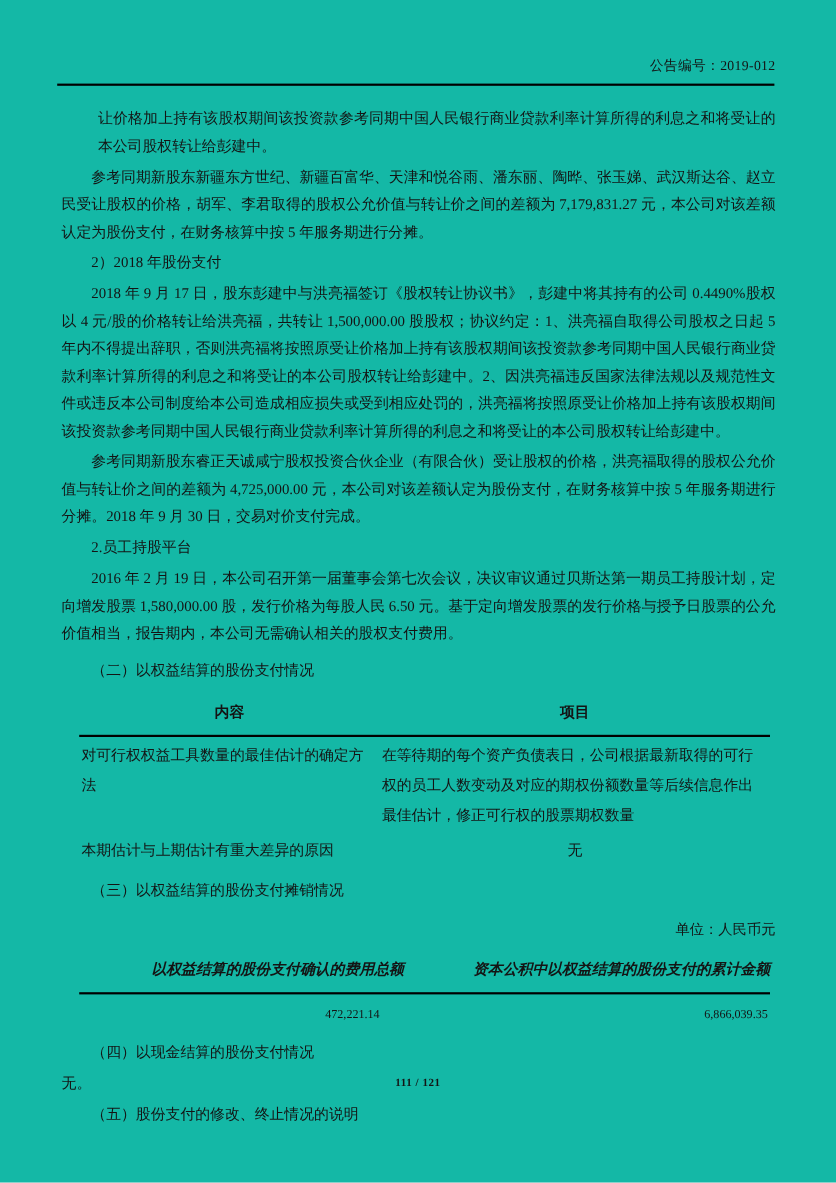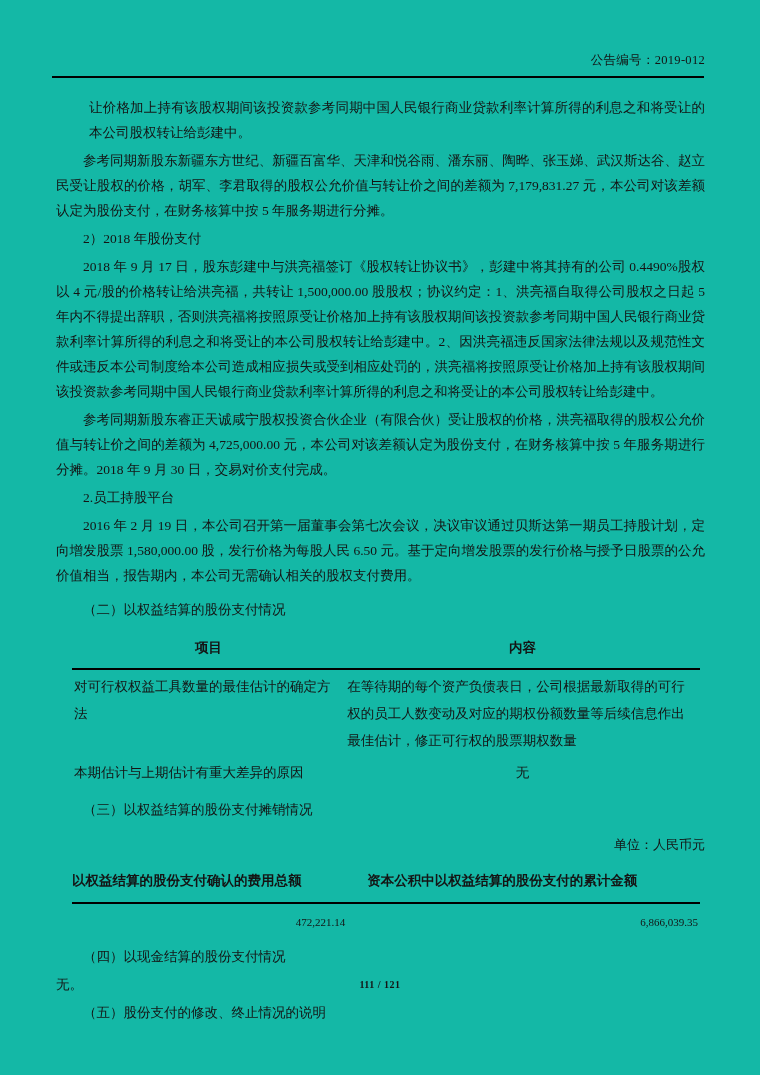--- a/index.html
+++ b/index.html
@@ -60,21 +60,21 @@
   }
 
   
   .tbl2 {
     margin:0 0 4px 16px;
     width:628px;
     font-size:13.5px;
   }
   .tbl2 .tbl-row { grid-template-columns:47% 53%; }
   .tbl2-headrow { font-weight:bold; border-bottom:2px solid #000; }
-  .tbl2-headrow .cell { text-align:left; padding:3px 0 8px; }
+  .tbl2-headrow .cell { text-align:right; padding:3px 0 8px;font-style:italic; }
   .tbl2 .val { text-align:right; font-size:11px; padding-top:7px; line-height:22px; }
   .tbl2 .val.v1 { padding-right:22px; }
   .tbl2 .val.v2 { padding-right:2px; }
 
   .sec-gap { margin-top:9px; }
 
   .page-num {
     position:absolute;
     top:979px; left:0; right:0;
     text-align:center;
@@ -103,22 +103,22 @@
     <p class="para indent">参考同期新股东睿正天诚咸宁股权投资合伙企业（有限合伙）受让股权的价格，洪亮福取得的股权公允价值与转让价之间的差额为 4,725,000.00 元，本公司对该差额认定为股份支付，在财务核算中按 5 年服务期进行分摊。2018 年 9 月 30 日，交易对价支付完成。</p>
 
     <p class="heading indent">2.员工持股平台</p>
 
     <p class="para indent">2016 年 2 月 19 日，本公司召开第一届董事会第七次会议，决议审议通过贝斯达第一期员工持股计划，定向增发股票 1,580,000.00 股，发行价格为每股人民 6.50 元。基于定向增发股票的发行价格与授予日股票的公允价值相当，报告期内，本公司无需确认相关的股权支付费用。</p>
 
     <p class="heading indent sec-gap">（二）以权益结算的股份支付情况</p>
 
     <div class="tbl">
       <div class="tbl-row tbl-headrow">
+        <div class="cell">内容</div>
         <div class="cell">项目</div>
-        <div class="cell">内容</div>
       </div>
       <div class="tbl-row">
         <div class="cell">对可行权权益工具数量的最佳估计的确定方法</div>
         <div class="cell">在等待期的每个资产负债表日，公司根据最新取得的可行权的员工人数变动及对应的期权份额数量等后续信息作出最佳估计，修正可行权的股票期权数量</div>
       </div>
       <div class="tbl-row">
         <div class="cell">本期估计与上期估计有重大差异的原因</div>
         <div class="cell center">无</div>
       </div>
     </div>

